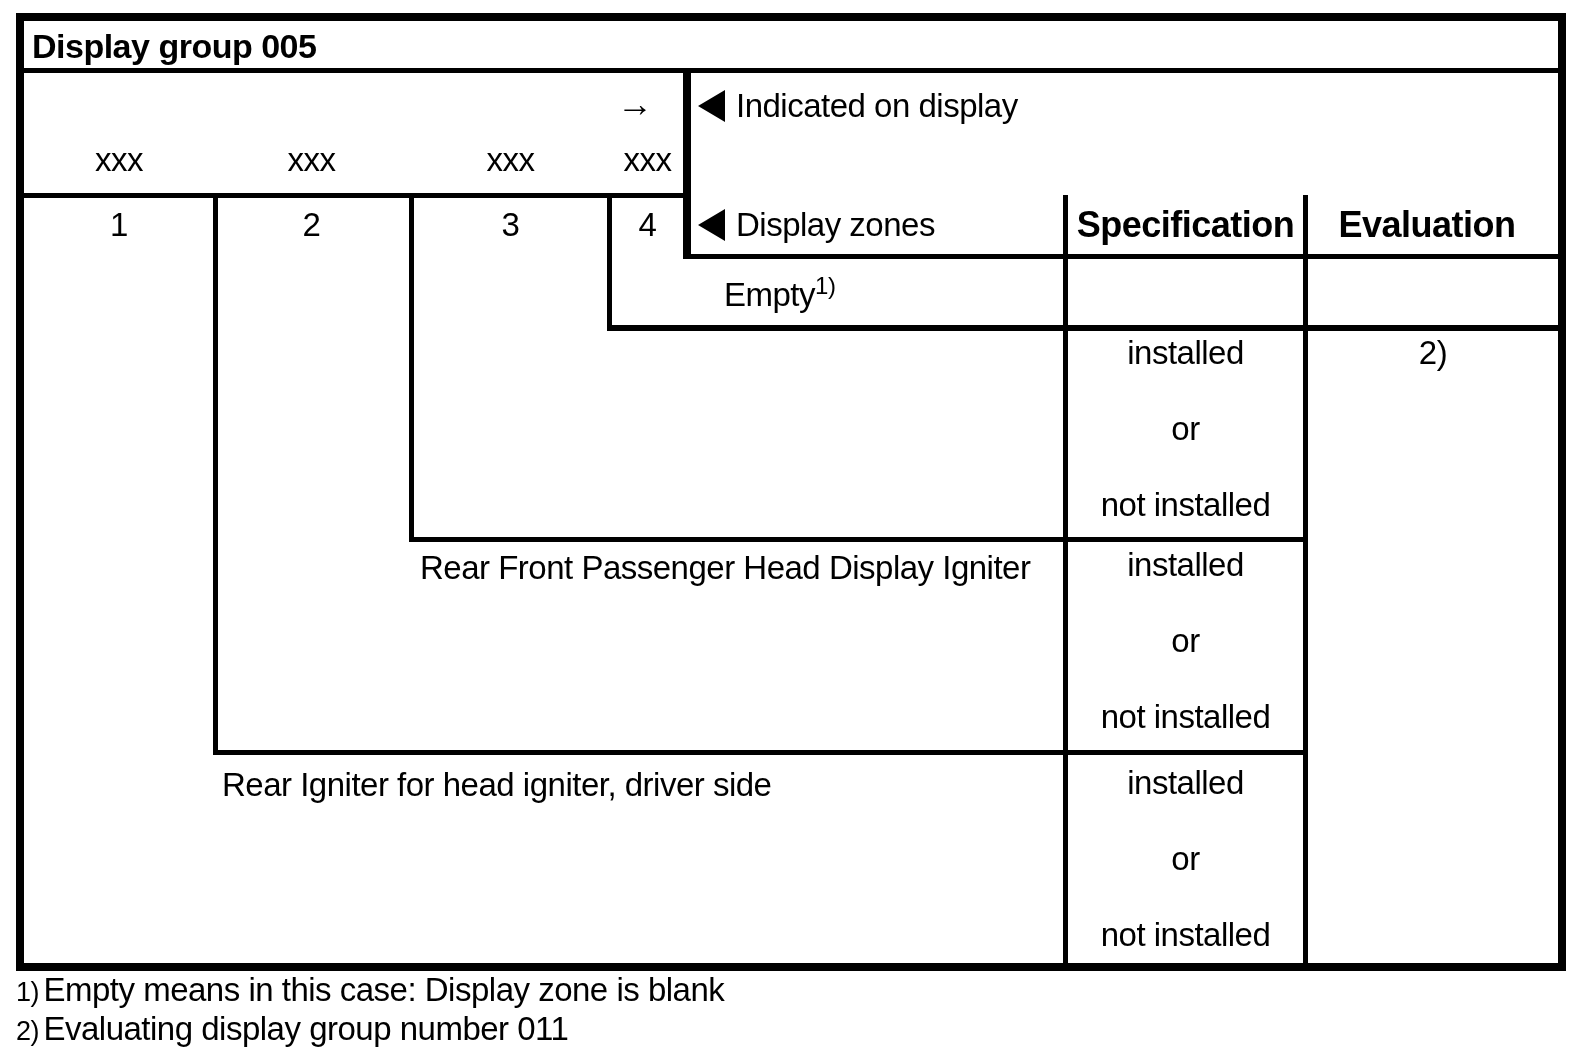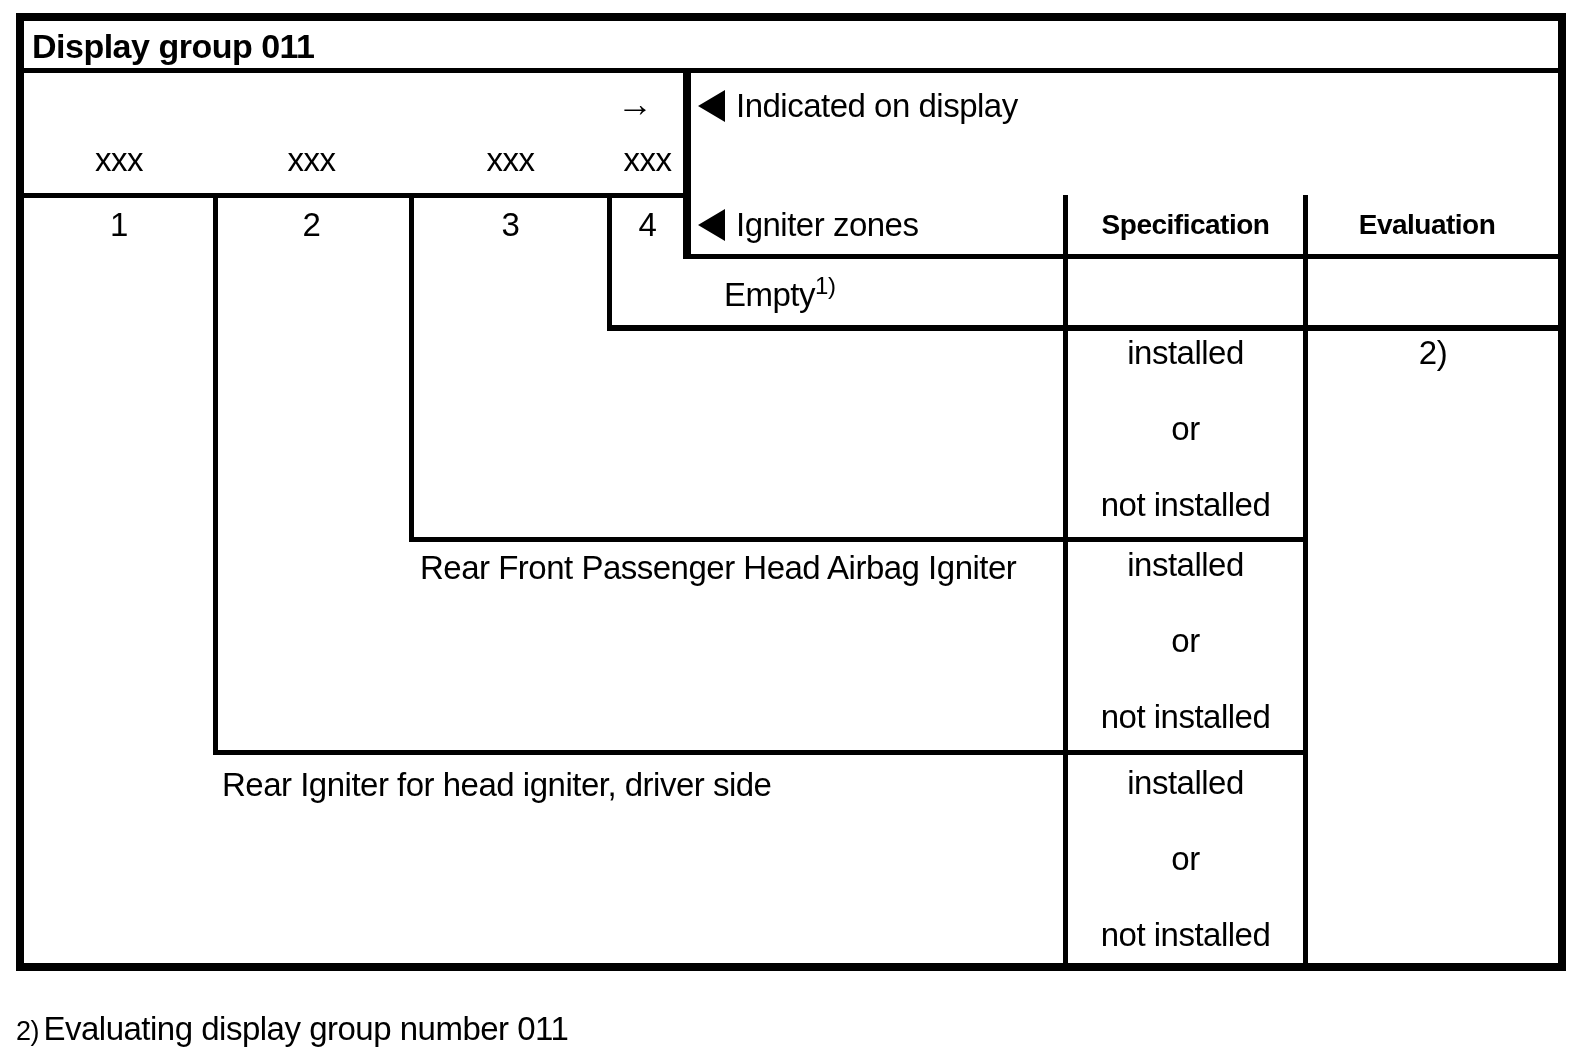--- a/index.html
+++ b/index.html
@@ -30,21 +30,21 @@
     position: absolute;
     font-size: 33px;
     line-height: 38px;
     height: 38px;
     white-space: nowrap;
     letter-spacing: -0.5px;
   }
   .c { text-align: center; }
   .b { font-weight: bold; }
   .title { font-size: 34px; line-height: 42px; height: 42px; }
-  .hdr { font-size: 28px; }
+  .hdr { font-size: 36px; }
   .sup {
     font-size: 24px;
     vertical-align: super;
     line-height: 0;
     letter-spacing: -0.5px;
   }
   .tri {
     position: absolute;
     width: 0;
     height: 0;
@@ -73,54 +73,55 @@
   <div class="ln" style="left:607px; top:325px; width:951px;  height:6px;"></div>
   <div class="ln" style="left:409px; top:537px; width:899px;  height:5px;"></div>
   <div class="ln" style="left:213px; top:750px; width:1095px; height:5px;"></div>
   <div class="ln" style="left:213px; top:193px; width:5px; height:562px;"></div>
   <div class="ln" style="left:409px; top:193px; width:5px; height:349px;"></div>
   <div class="ln" style="left:607px; top:193px; width:5px; height:138px;"></div>
   <div class="ln" style="left:683px; top:73px;  width:8px; height:186px;"></div>
   <div class="ln" style="left:1063px; top:195px; width:5px; height:768px;"></div>
   <div class="ln" style="left:1303px; top:195px; width:5px; height:768px;"></div>
 
-  <div class="t b title" style="left:32px; top:25px;">Display group 011</div>
+  <div class="t b title" style="left:32px; top:25px;">Display group 005</div>
 
   <div class="t c" style="left:600px; top:85px; width:70px; font-size:36px;">→</div>
 
   <div class="t c" style="left:24px;  top:141px; width:190px;">xxx</div>
   <div class="t c" style="left:214px; top:141px; width:195px;">xxx</div>
   <div class="t c" style="left:414px; top:141px; width:193px;">xxx</div>
   <div class="t c" style="left:612px; top:141px; width:71px;">xxx</div>
 
   <div class="t c" style="left:24px;  top:206px; width:190px;">1</div>
   <div class="t c" style="left:214px; top:206px; width:195px;">2</div>
   <div class="t c" style="left:414px; top:206px; width:193px;">3</div>
   <div class="t c" style="left:612px; top:206px; width:71px;">4</div>
 
   <div class="tri" style="left:698px; top:90px;"></div>
   <div class="t" style="left:736px; top:87px;">Indicated on display</div>
 
   <div class="tri" style="left:698px; top:209px;"></div>
-  <div class="t" style="left:736px; top:206px;">Igniter zones</div>
+  <div class="t" style="left:736px; top:206px;">Display zones</div>
   <div class="t c b hdr" style="left:1068px; top:206px; width:235px;">Specification</div>
   <div class="t c b hdr" style="left:1308px; top:206px; width:238px;">Evaluation</div>
 
   <div class="t" style="left:724px; top:276px;"><span>Empty</span><span class="sup">1)</span></div>
 
   <div class="t c" style="left:1068px; top:334px; width:235px;">installed</div>
   <div class="t c" style="left:1068px; top:410px; width:235px;">or</div>
   <div class="t c" style="left:1068px; top:486px; width:235px;">not installed</div>
   <div class="t c" style="left:1308px; top:334px; width:250px;">2)</div>
 
-  <div class="t" style="left:420px; top:549px;">Rear Front Passenger Head Airbag Igniter</div>
+  <div class="t" style="left:420px; top:549px;">Rear Front Passenger Head Display Igniter</div>
   <div class="t c" style="left:1068px; top:546px; width:235px;">installed</div>
   <div class="t c" style="left:1068px; top:622px; width:235px;">or</div>
   <div class="t c" style="left:1068px; top:698px; width:235px;">not installed</div>
 
   <div class="t" style="left:222px; top:766px;">Rear Igniter for head igniter, driver side</div>
   <div class="t c" style="left:1068px; top:764px; width:235px;">installed</div>
   <div class="t c" style="left:1068px; top:840px; width:235px;">or</div>
   <div class="t c" style="left:1068px; top:916px; width:235px;">not installed</div>
 
+  <div class="fn" style="left:16px; top:970px;"><span class="marker">1)</span> <span class="fntext">Empty means in this case: Display zone is blank</span></div>
   <div class="fn" style="left:16px; top:1009px;"><span class="marker">2)</span> <span class="fntext">Evaluating display group number 011</span></div>
 
 </div>
 
 </body></html>

